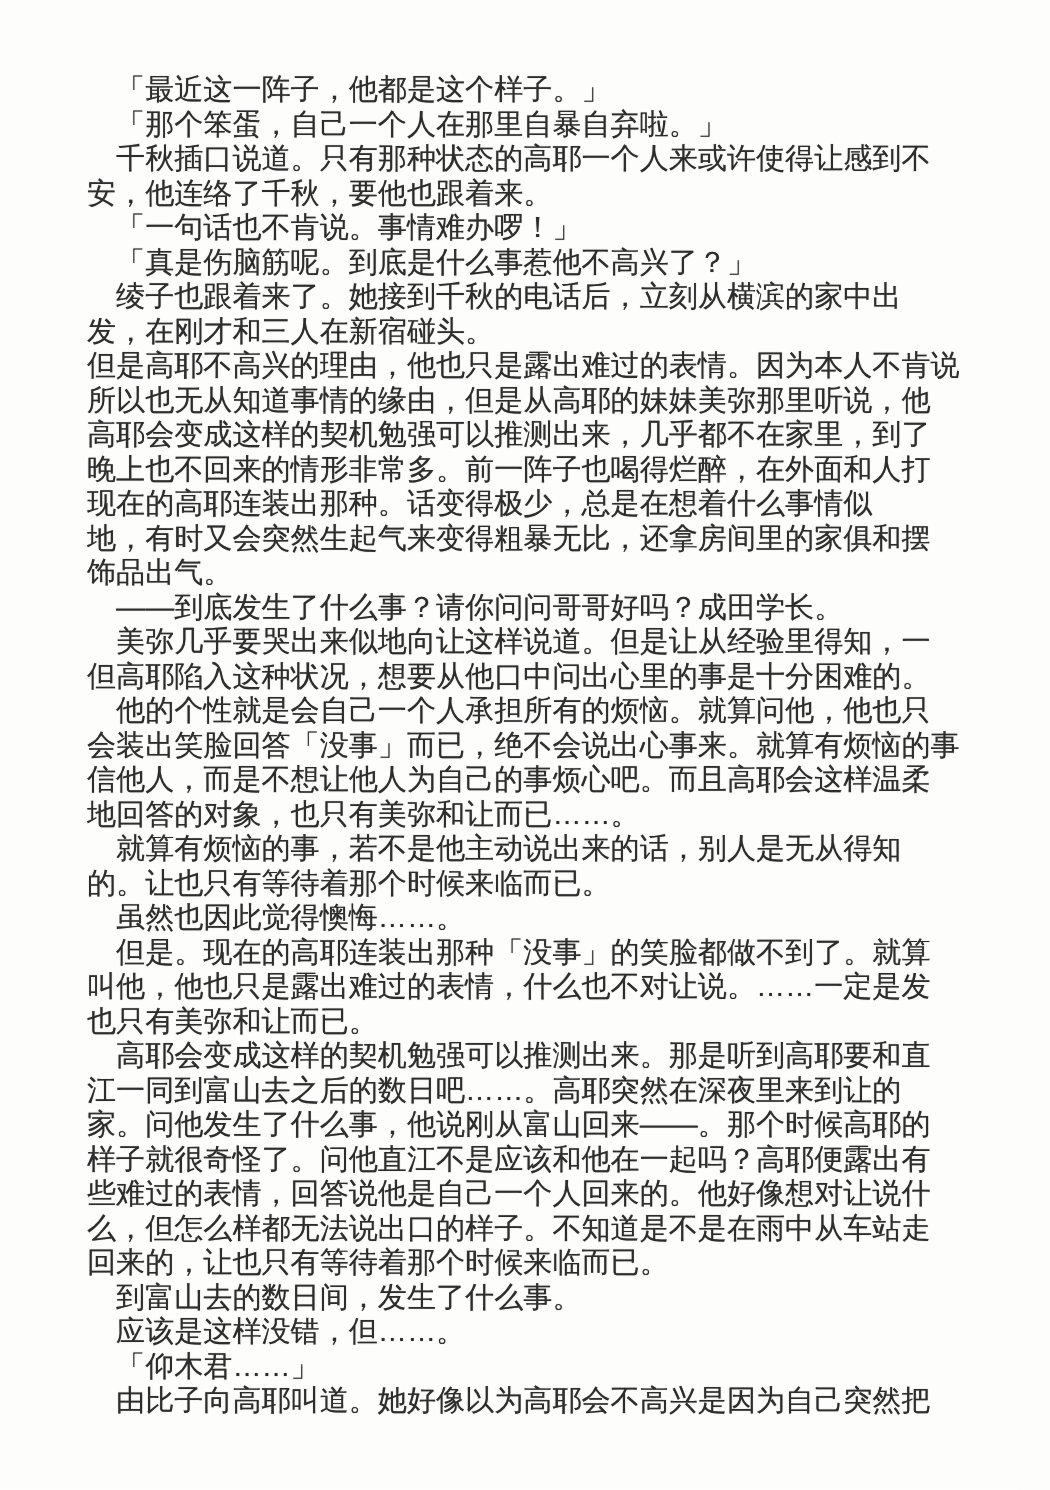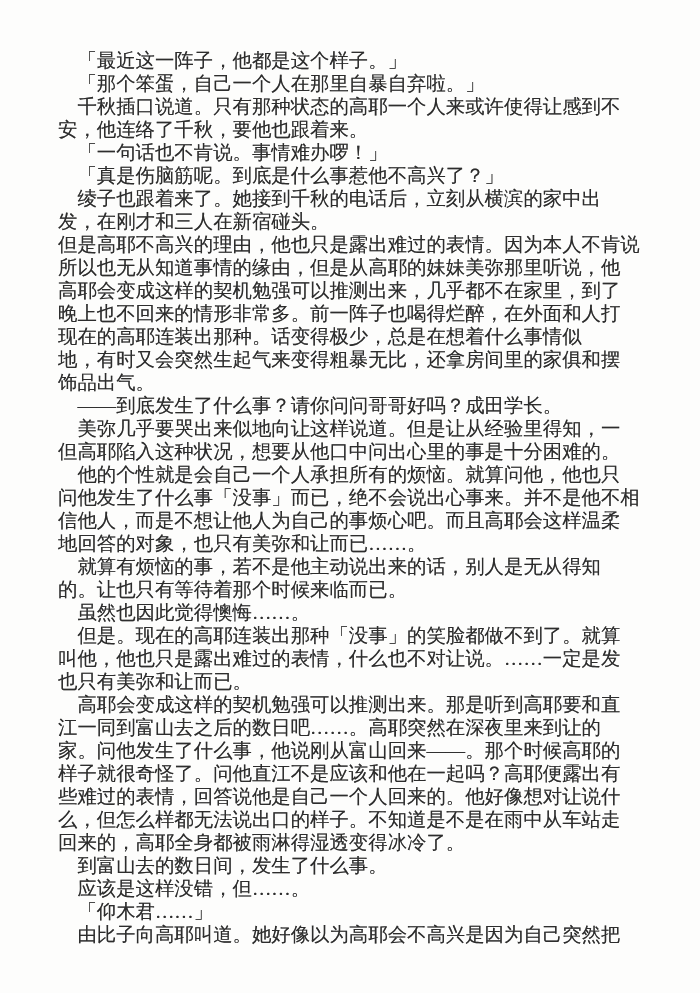--- a/index.html
+++ b/index.html
@@ -6,21 +6,21 @@
     margin: 0;
     padding: 0;
     background: #ffffff;
   }
   .page {
     position: relative;
     width: 700px;
     height: 993px;
     background: #fdfdfc;
     overflow: hidden;
-    font-family: Liberation Serif, serif;
+    font-family: Liberation Sans, sans-serif;
   }
   .text-block {
     position: absolute;
     top: 49px;
     left: 58px;
     right: 20px;
     color: #2d2d2d;
     font-size: 19.4px;
     line-height: 23px;
     letter-spacing: 0;
@@ -54,34 +54,34 @@
       <div class="text-line indent-0">所以也无从知道事情的缘由，但是从高耶的妹妹美弥那里听说，他</div>
       <div class="text-line indent-0">高耶会变成这样的契机勉强可以推测出来，几乎都不在家里，到了</div>
       <div class="text-line indent-0">晚上也不回来的情形非常多。前一阵子也喝得烂醉，在外面和人打</div>
       <div class="text-line indent-0">现在的高耶连装出那种。话变得极少，总是在想着什么事情似</div>
       <div class="text-line indent-0">地，有时又会突然生起气来变得粗暴无比，还拿房间里的家俱和摆</div>
       <div class="text-line indent-0">饰品出气。</div>
       <div class="text-line indent-1">——到底发生了什么事？请你问问哥哥好吗？成田学长。</div>
       <div class="text-line indent-1">美弥几乎要哭出来似地向让这样说道。但是让从经验里得知，一</div>
       <div class="text-line indent-0">但高耶陷入这种状况，想要从他口中问出心里的事是十分困难的。</div>
       <div class="text-line indent-1">他的个性就是会自己一个人承担所有的烦恼。就算问他，他也只</div>
-      <div class="text-line indent-0">问他发生了什么事「没事」而已，绝不会说出心事来。并不是他不相</div>
+      <div class="text-line indent-0">会装出笑脸回答「没事」而已，绝不会说出心事来。就算有烦恼的事</div>
       <div class="text-line indent-0">信他人，而是不想让他人为自己的事烦心吧。而且高耶会这样温柔</div>
       <div class="text-line indent-0">地回答的对象，也只有美弥和让而已……。</div>
       <div class="text-line indent-1">就算有烦恼的事，若不是他主动说出来的话，别人是无从得知</div>
       <div class="text-line indent-0">的。让也只有等待着那个时候来临而已。</div>
       <div class="text-line indent-1">虽然也因此觉得懊悔……。</div>
       <div class="text-line indent-1">但是。现在的高耶连装出那种「没事」的笑脸都做不到了。就算</div>
       <div class="text-line indent-0">叫他，他也只是露出难过的表情，什么也不对让说。……一定是发</div>
       <div class="text-line indent-0">也只有美弥和让而已。</div>
       <div class="text-line indent-1">高耶会变成这样的契机勉强可以推测出来。那是听到高耶要和直</div>
       <div class="text-line indent-0">江一同到富山去之后的数日吧……。高耶突然在深夜里来到让的</div>
       <div class="text-line indent-0">家。问他发生了什么事，他说刚从富山回来——。那个时候高耶的</div>
       <div class="text-line indent-0">样子就很奇怪了。问他直江不是应该和他在一起吗？高耶便露出有</div>
       <div class="text-line indent-0">些难过的表情，回答说他是自己一个人回来的。他好像想对让说什</div>
       <div class="text-line indent-0">么，但怎么样都无法说出口的样子。不知道是不是在雨中从车站走</div>
-      <div class="text-line indent-0">回来的，高耶全身都被雨淋得湿透变得冰冷了。</div>
+      <div class="text-line indent-0">回来的，让也只有等待着那个时候来临而已。</div>
       <div class="text-line indent-1">到富山去的数日间，发生了什么事。</div>
       <div class="text-line indent-1">应该是这样没错，但……。</div>
       <div class="text-line indent-1">「仰木君……」</div>
       <div class="text-line indent-1">由比子向高耶叫道。她好像以为高耶会不高兴是因为自己突然把</div>
     </div>
 </div>
 
 </body></html>

